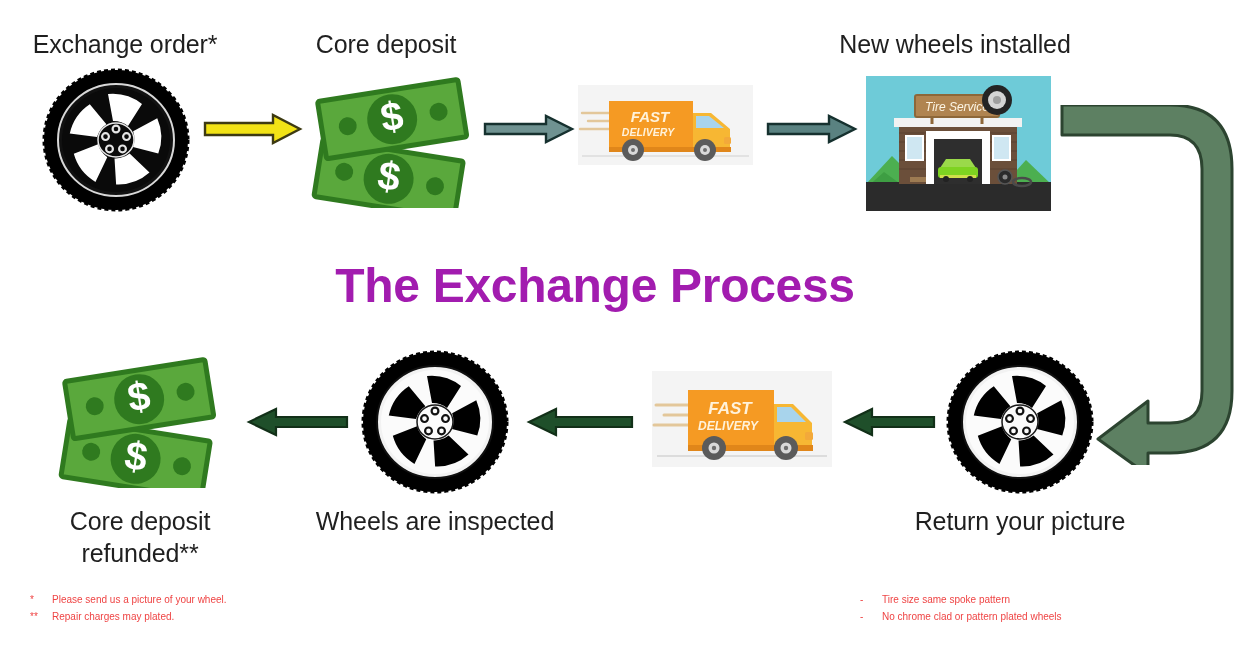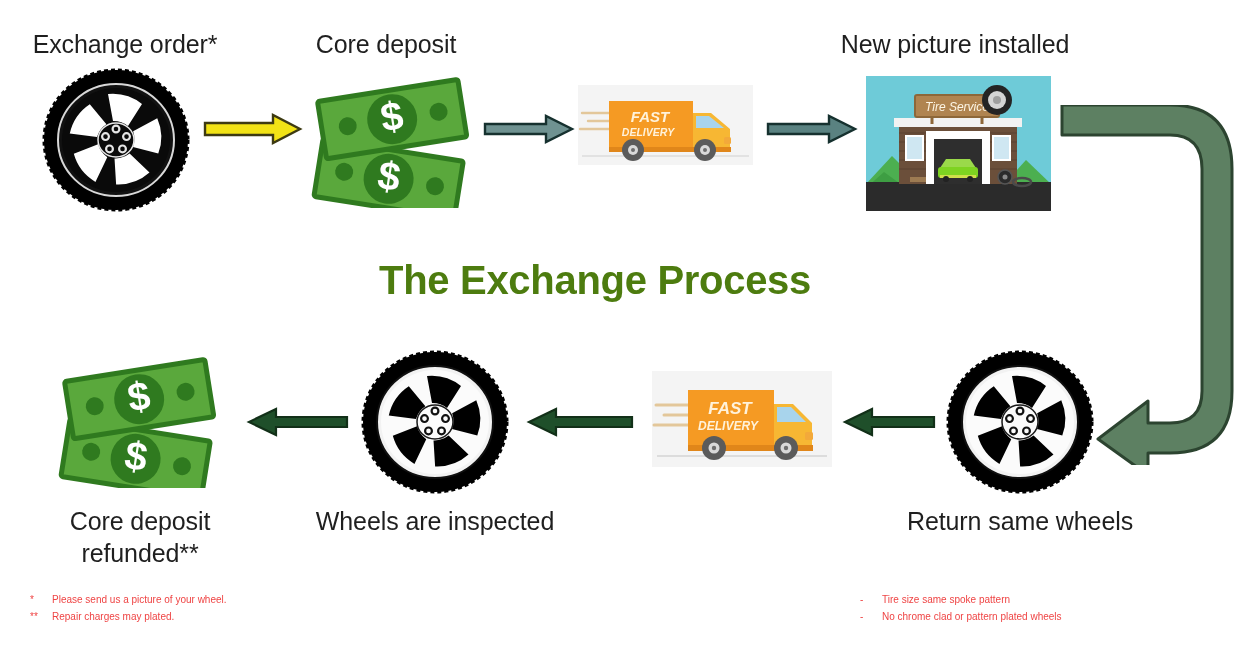--- a/index.html
+++ b/index.html
@@ -23,23 +23,23 @@
   .lbl {
     font-size: 25px;
     color: #1f1f1f;
     text-align: center;
     line-height: 1.28;
     white-space: nowrap;
     letter-spacing: -0.1px;
   }
   .lbl.wrap { white-space: normal; }
   #title {
-    font-size: 40px;
+    font-size: 48px;
     font-weight: bold;
-    color: #4d7c0f;
+    color: #a21caf;
     text-align: center;
     letter-spacing: -0.3px;
   }
   .note {
     font-size: 10px;
     color: #ef4444;
     line-height: 1.65;
     white-space: nowrap;
   }
   .note .mark { display: inline-block; width: 22px; }
@@ -172,21 +172,21 @@
       <text x="70" y="51" font-family="Liberation Sans, sans-serif" font-size="10.5" font-style="italic" font-weight="bold" fill="#fff2da" text-anchor="middle">DELIVERY</text>
     </svg>
   </div>
 
   <div class="arrow" style="left:766px; top:112px;">
     <svg width="92" height="34" viewBox="0 0 92 34">
       <path d="M2,12 L63,12 L63,4 L89,17 L63,30 L63,22 L2,22 Z" fill="#5a8281" stroke="#16312f" stroke-width="2.4" stroke-linejoin="miter"></path>
     </svg>
   </div>
 
-  <div class="abs lbl" style="left:790px; top:28px; width:330px;">New picture installed</div>
+  <div class="abs lbl" style="left:790px; top:28px; width:330px;">New wheels installed</div>
 
   <div class="shop" style="left:866px; top:76px; width:185px; height:135px;">
     <svg width="185" height="135" viewBox="0 0 185 135">
       <rect x="0" y="0" width="185" height="135" fill="#6ecbd8"></rect>
 
       <path d="M0,108 L26,80 L54,108 Z" fill="#4caf50"></path>
       <path d="M138,108 L160,84 L185,108 Z" fill="#4caf50"></path>
       <path d="M0,112 L18,96 L40,112 Z" fill="#3e9e43"></path>
 
       <rect x="0" y="106" width="185" height="29" fill="#2b2b2b"></rect>
@@ -287,21 +287,21 @@
         <g fill="none" stroke="#111111" stroke-width="2.2">
           <circle cx="0" cy="-11" r="3.4"></circle>
           <circle cx="10.5" cy="-3.4" r="3.4"></circle>
           <circle cx="6.5" cy="8.9" r="3.4"></circle>
           <circle cx="-6.5" cy="8.9" r="3.4"></circle>
           <circle cx="-10.5" cy="-3.4" r="3.4"></circle>
         </g>
       </g>
     </svg>
   </div>
-  <div class="abs lbl" style="left:880px; top:505px; width:280px;">Return same wheels</div>
+  <div class="abs lbl" style="left:880px; top:505px; width:280px;">Return your picture</div>
 
   <div class="arrow" style="left:840px; top:405px;">
     <svg width="96" height="34" viewBox="0 0 96 34">
       <path d="M94,12 L32,12 L32,4 L5,17 L32,30 L32,22 L94,22 Z" fill="#1f4f2a" stroke="#123018" stroke-width="2.2" stroke-linejoin="miter"></path>
     </svg>
   </div>
 
   <div class="truck" style="left:652px; top:371px; width:180px; height:96px;">
     <svg width="180" height="96" viewBox="0 0 180 96">
       <rect x="0" y="0" width="180" height="96" fill="#f4f4f4"></rect>

